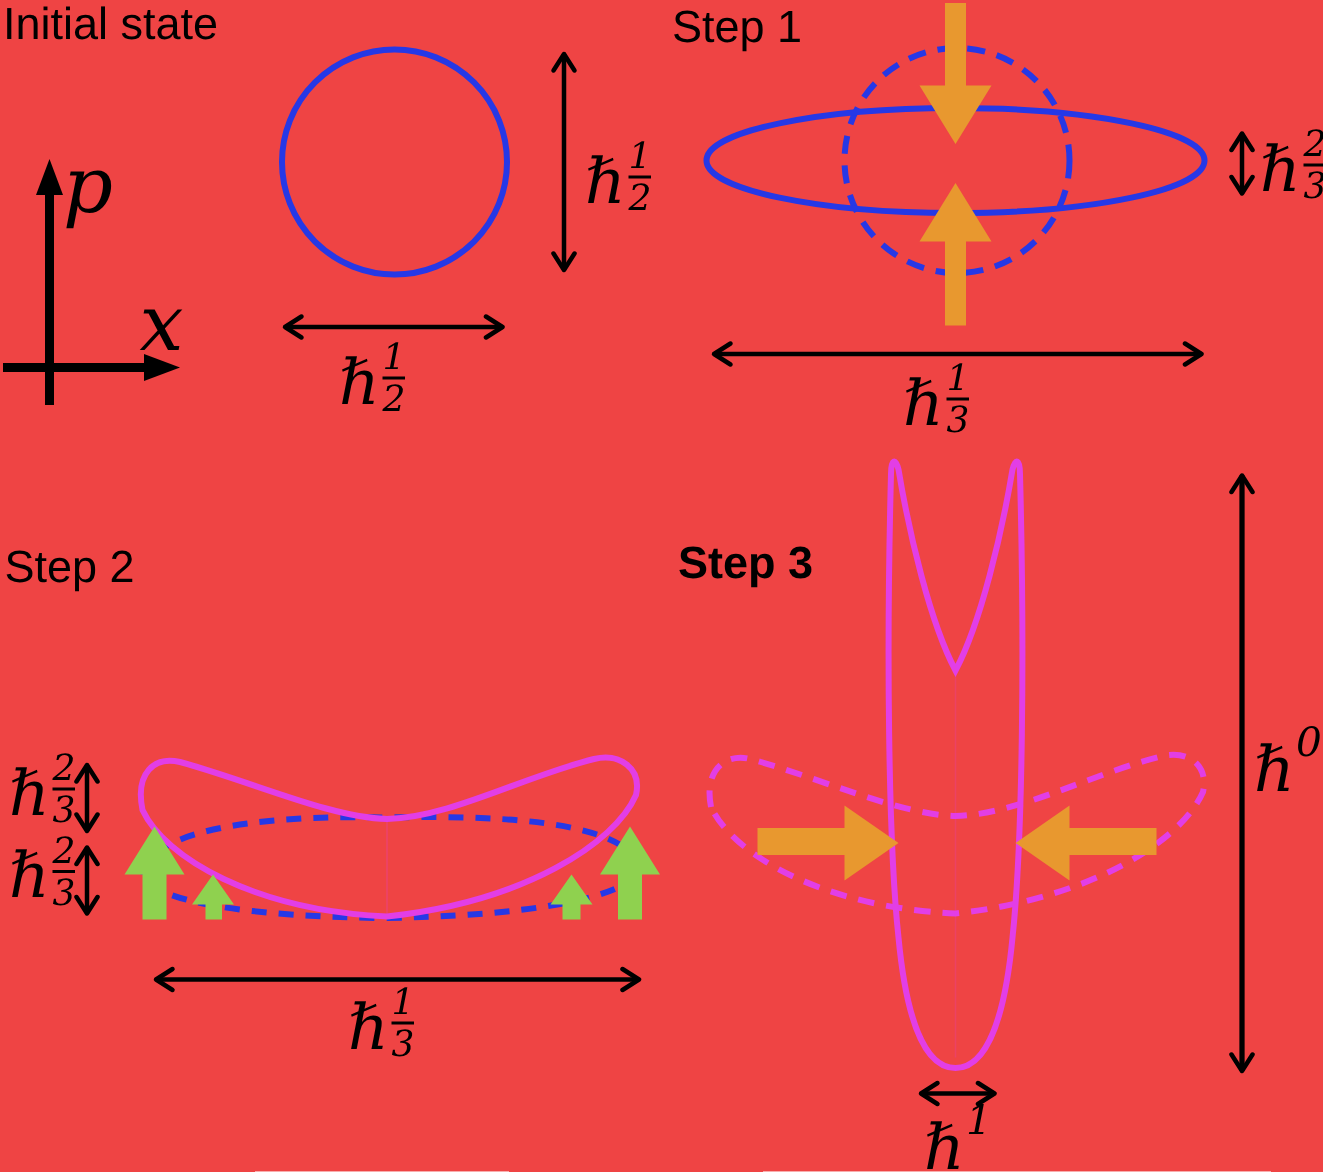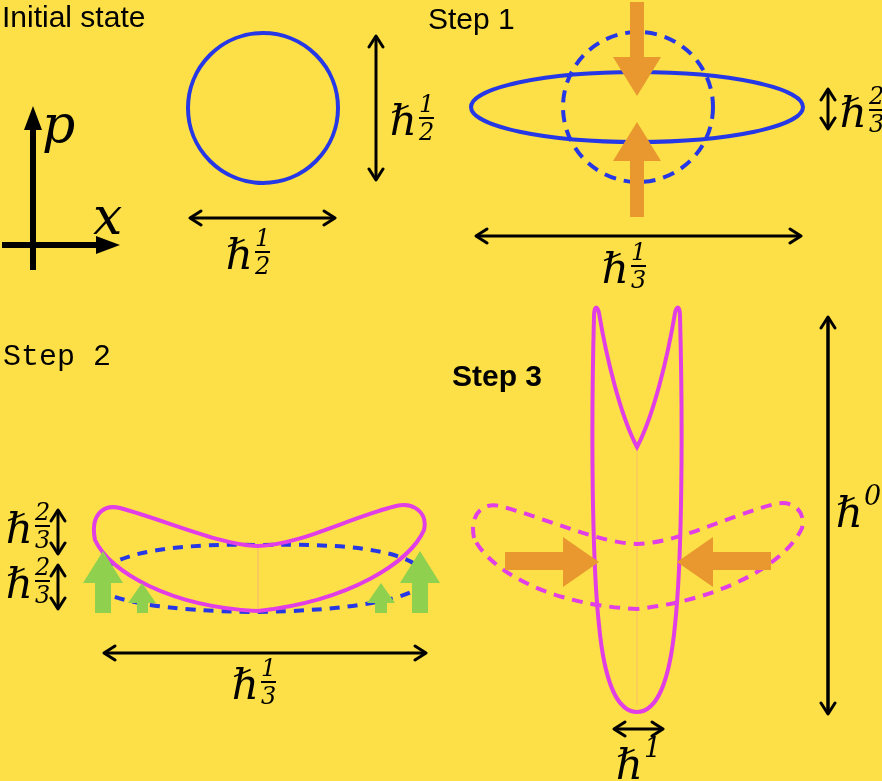--- a/index.html
+++ b/index.html
@@ -1,16 +1,16 @@
 <!DOCTYPE html>
 <html><head>
 <meta charset="utf-8">
 <style>
   html,body{margin:0;padding:0;background:#fff;}
-  #fig{position:relative;width:882px;height:781px;background:#fde047;overflow:hidden;
+  #fig{position:relative;width:882px;height:781px;background:#ef4444;overflow:hidden;
        font-family:"Liberation Sans",sans-serif;color:#000;}
   #fig svg{position:absolute;left:0;top:0;}
   .title{position:absolute;font-size:30px;line-height:1.1;color:#000;}
   .axis-label{position:absolute;font-family:"DejaVu Serif",serif;font-style:italic;
               font-size:52px;line-height:1;color:#000;}
   .hl{position:absolute;display:flex;align-items:flex-start;color:#000;
       font-family:"DejaVu Serif",serif;font-style:italic;}
   .hb{font-size:42px;line-height:1;margin-top:8px;}
   .frac{display:flex;flex-direction:column;align-items:center;font-size:24px;
         line-height:1;margin-left:2px;font-style:italic;}
@@ -83,22 +83,22 @@
 
       <polygon points="505,552 563,552 563,537 599,562 563,587 563,570 505,570" fill="#e8982f"></polygon>
       <polygon points="771,552 713,552 713,537 677,562 713,587 713,570 771,570" fill="#e8982f"></polygon>
 
       <line x1="828" y1="317" x2="828" y2="714" stroke="#000" stroke-width="3.5" marker-start="url(#dim)" marker-end="url(#dim)"></line>
       <line x1="614" y1="729" x2="663" y2="729" stroke="#000" stroke-width="3" marker-start="url(#dim)" marker-end="url(#dim)"></line>
     </g>
   </svg>
 
   <div class="title" style="left:2px;top:0px;">Initial state</div>
-  <div class="title" style="left:428px;top:2px;">Step 1</div>
-  <div class="title" style="left:3px;top:341px;font-family:Liberation Mono, monospace;">Step 2</div>
+  <div class="title" style="left:448px;top:2px;">Step 1</div>
+  <div class="title" style="left:3px;top:362px;">Step 2</div>
   <div class="title" style="left:452px;top:359px;font-weight:bold;">Step 3</div>
 
   <div class="axis-label" style="left:42px;top:98px;">p</div>
   <div class="axis-label" style="left:93px;top:190px;">x</div>
 
   <div class="hl" style="left:390px;top:92px;">
     <span class="hb">ℏ</span>
     <span class="frac">
       <span>1</span>
         <span class="bar"></span>

